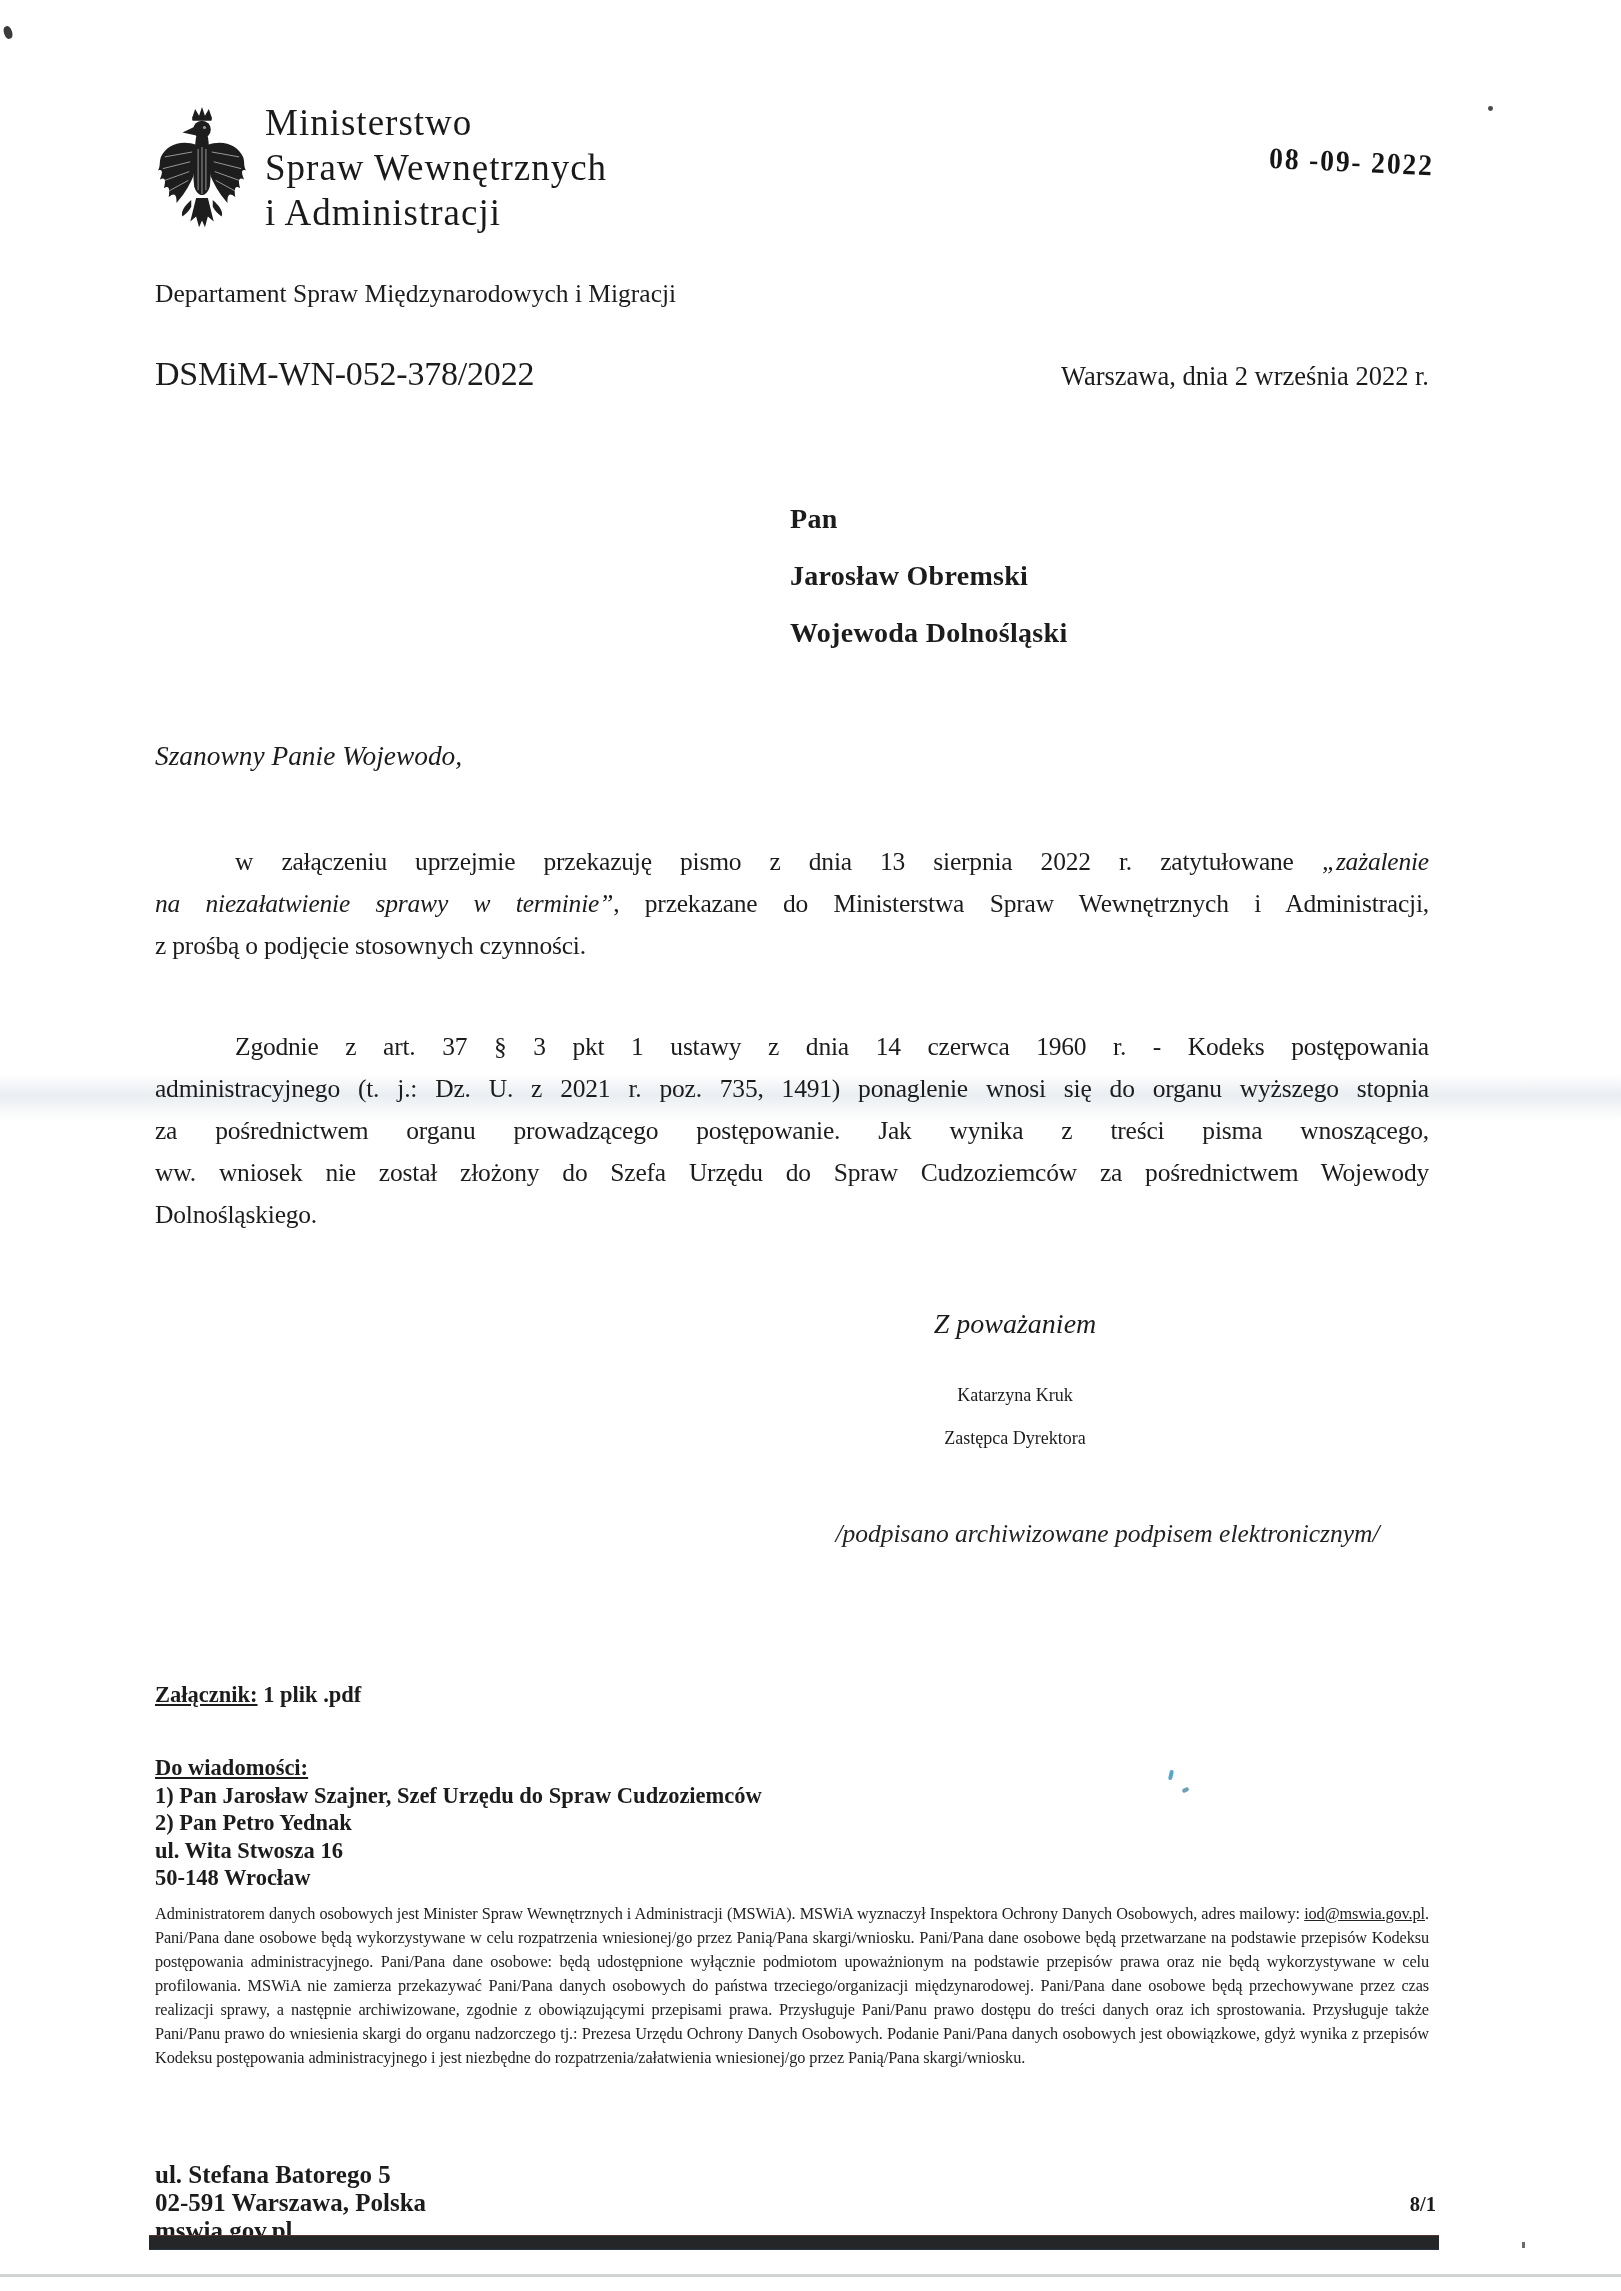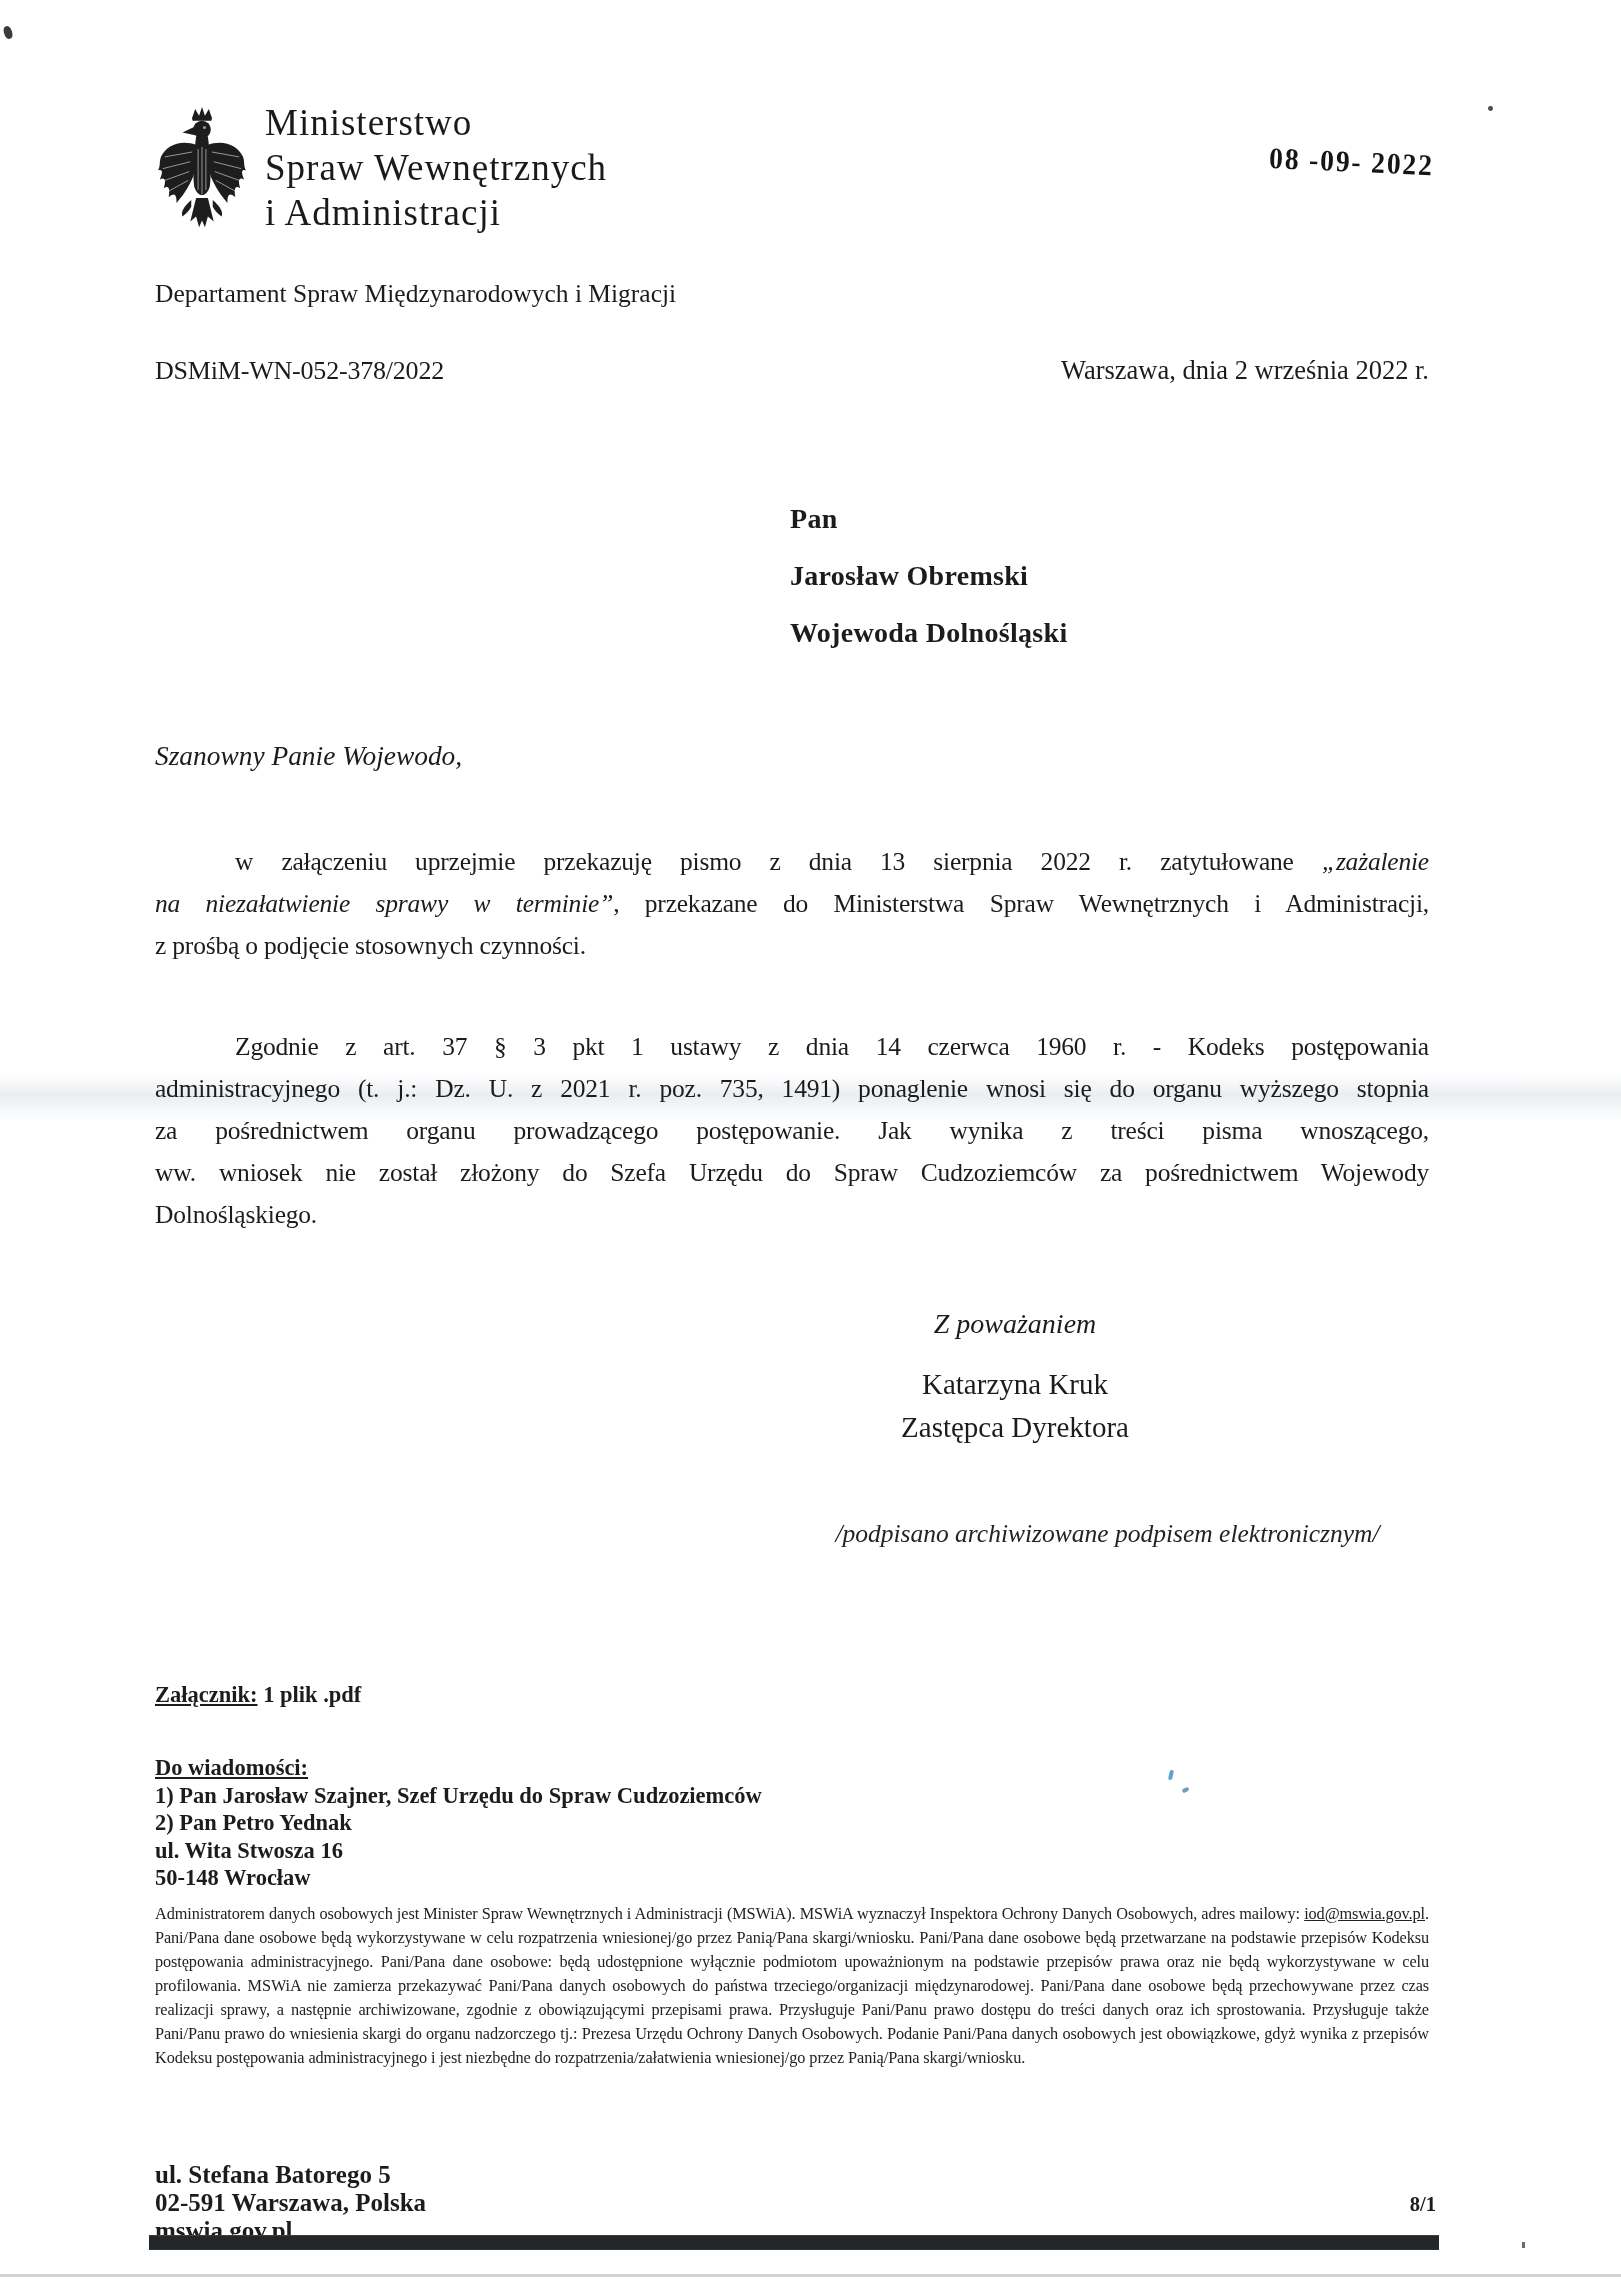--- a/index.html
+++ b/index.html
@@ -8,37 +8,37 @@
     font-family:Liberation Serif, serif;color:#1c1c1c;overflow:hidden;
     margin:0 auto;
   }
   .abs{position:absolute;}
   
   .ministry{left:265px;top:100px;font-size:37px;line-height:45px;letter-spacing:1px;color:#1a1a1a;}
   .stamp{left:1270px;top:141px;font-size:30px;font-weight:700;letter-spacing:2px;color:#161616;
          transform:rotate(2.6deg) scaleX(.92);transform-origin:left top;white-space:nowrap;}
   .dept{left:155px;top:279px;font-size:25.5px;}
   .refrow{left:155px;top:355px;width:1274px;display:flex;justify-content:space-between;align-items:baseline;}
-  .refnum{font-size:26px;letter-spacing:-0.2px;}
+  .refnum{font-size:34px;letter-spacing:-0.2px;}
   .placedate{font-size:26.5px;}
   
   .addressee{left:790px;top:490px;font-size:28px;font-weight:700;line-height:57px;letter-spacing:0.3px;}
   .salutation{left:155px;top:741px;font-size:27.4px;font-style:italic;}
   
   .para{left:155px;width:1274px;font-size:25.5px;letter-spacing:-0.2px;}
   .bline{width:1274px;line-height:42px;text-align:justify;text-align-last:justify;white-space:nowrap;box-sizing:border-box;}
   .bline.final{text-align-last:left;}
   .bline.indent{padding-left:80px;}
   .it{font-style:italic;}
   .bd{font-weight:700;}
   .u{text-decoration:underline;}
   
   .signoff{left:858px;top:1306px;width:314px;text-align:center;}
   .closing{font-size:28px;font-style:italic;line-height:35px;}
-  .signer{margin-top:22px;font-size:29px;line-height:43px;}
+  .signer{margin-top:33px;font-size:18px;line-height:43px;}
   .esign{left:774px;top:1519px;width:667px;text-align:center;font-size:25.5px;font-style:italic;color:#232323;}
   
   .attach{left:155px;top:1680px;font-size:22.5px;font-weight:700;line-height:29px;}
   .cc{left:155px;top:1753px;font-size:22.5px;font-weight:700;}
   .cc .cclabel{line-height:29px;}
   .cc .ccline{line-height:27.4px;}
   
   .privacy{left:155px;top:1902px;width:1274px;font-size:16.3px;line-height:24px;
            text-align:justify;color:#222;letter-spacing:-0.1px;}
   

